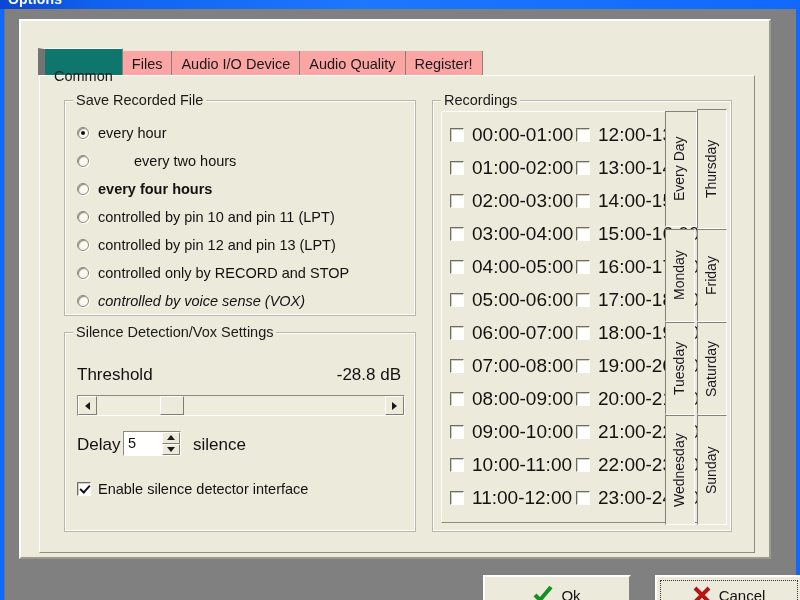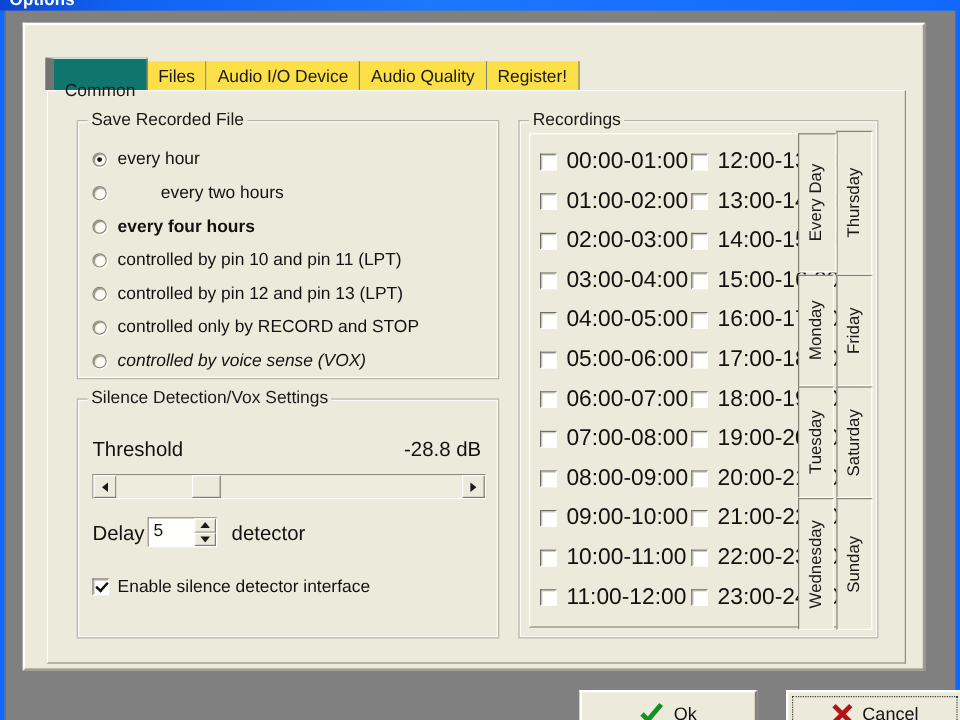--- a/index.html
+++ b/index.html
@@ -63,21 +63,21 @@
     display: flex;
     align-items: flex-end;
   }
   .tab {
     position: relative;
     height: 24px;
     padding: 2px 9px 0 9px;
     font-size: 14.5px;
     color: #1a1a1a;
     line-height: 22px;
-    background: #fde047;
+    background: #fca5a5;
     white-space: nowrap;
     border-right: 1px solid #848276;
     cursor: default;
   }
   .tab:last-child { border-right: 1px solid #848276; }
   .tab.active {
     height: 27px;
     border-top: 1px solid #ffffff;
     border-left: 7px solid #737373;
     border-right: 1px solid #848276;
@@ -416,21 +416,21 @@
             <div class="spin-val">5</div>
             <div class="spin-btns">
               <div class="spin-b">
                 <span class="arrow-up"></span>
               </div>
               <div class="spin-b">
                 <span class="arrow-down"></span>
               </div>
             </div>
           </div>
-          <div class="lbl" style="left:128px; top:102px;">detector</div>
+          <div class="lbl" style="left:128px; top:102px;">silence</div>
 
           <div class="cb-row" style="left:12px; top:148px;">
             <span class="cb-mark on"></span>
             <span class="cb-text">Enable silence detector interface</span>
           </div>
         </div>
 
         <div class="group" id="grp-recording">
           <div class="legend">Recordings</div>
 

